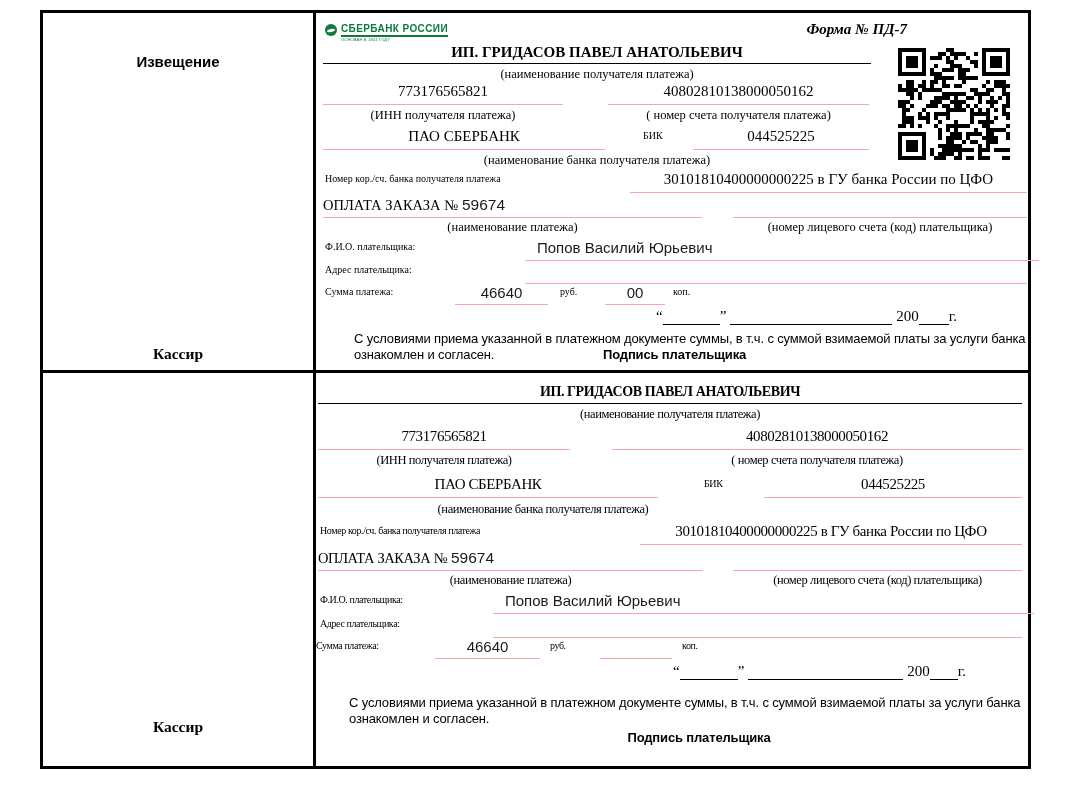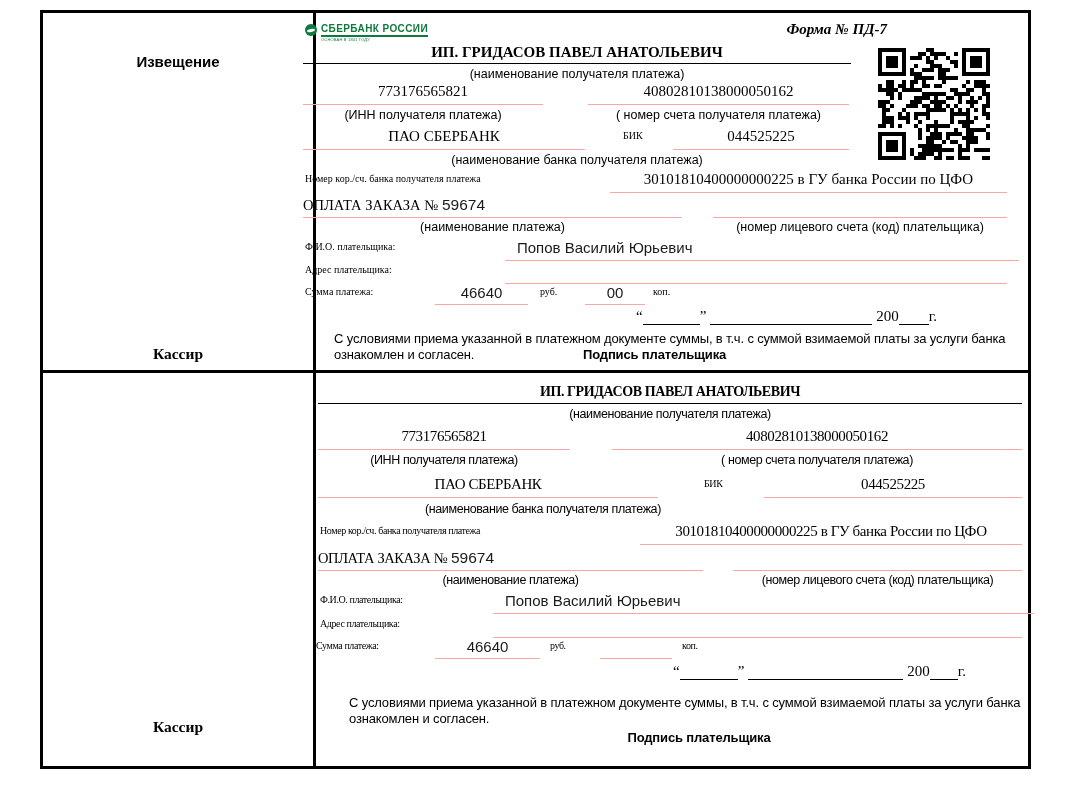--- a/index.html
+++ b/index.html
@@ -8,29 +8,29 @@
     font-family:"Liberation Serif", serif; color:#000; overflow:hidden;
   }
   #sheet {
     position:absolute; left:40px; top:10px; width:985px; height:753px;
     border:3px solid #000;
   }
   .vdiv { position:absolute; left:270px; top:0; width:3px; height:100%; background:#000; }
   .hdiv { position:absolute; left:0; top:357px; width:100%; height:3px; background:#000; }
   .cell { position:absolute; }
   .cell-tl { left:0; top:0; width:270px; height:357px; }
-  .cell-tr { left:258px; top:0; width:712px; height:357px; }
+  .cell-tr { left:278px; top:0; width:712px; height:357px; }
   .cell-bl { left:0; top:360px; width:270px; height:393px; }
   .cell-br { left:273px; top:360px; width:712px; height:393px; }
   .r { position:absolute; }
   .ser { font-family:"Liberation Serif", serif; }
   .b { font-weight:bold; }
   .ctr { text-align:center; }
   .fld { border-bottom:1px solid #fca5a5; text-align:center; }
-  .cap { font-size:12.5px; text-align:center; font-family:Liberation Sans, sans-serif; }
+  .cap { font-size:12.5px; text-align:center; font-family:Liberation Serif, serif; }
   .lbl { font-size:10px; }
   .num { font-size:15px; }
   .val { font-family:"Liberation Sans", sans-serif; color:#1a1a1a; font-size:15px; }
   .cond { letter-spacing:-0.4px; }
   .side-label-top { font-family:"Liberation Sans", sans-serif; font-weight:bold; font-size:15px; text-align:center; width:100%; }
   .side-label { font-family:"Liberation Serif", serif; font-weight:bold; font-size:15.5px; text-align:center; width:100%; }
   .title { font-weight:bold; font-size:15px; text-align:center; border-bottom:1px solid #000; }
   .agree { font-family:"Liberation Sans", sans-serif; font-size:13px; letter-spacing:-0.15px; line-height:15.5px;margin-left:29px; }
   .sb-logo { display:flex; align-items:center; gap:4px; }
   .sb-disc { width:12px; height:12px; border-radius:50%; background:#0e7a3e; position:relative; }

